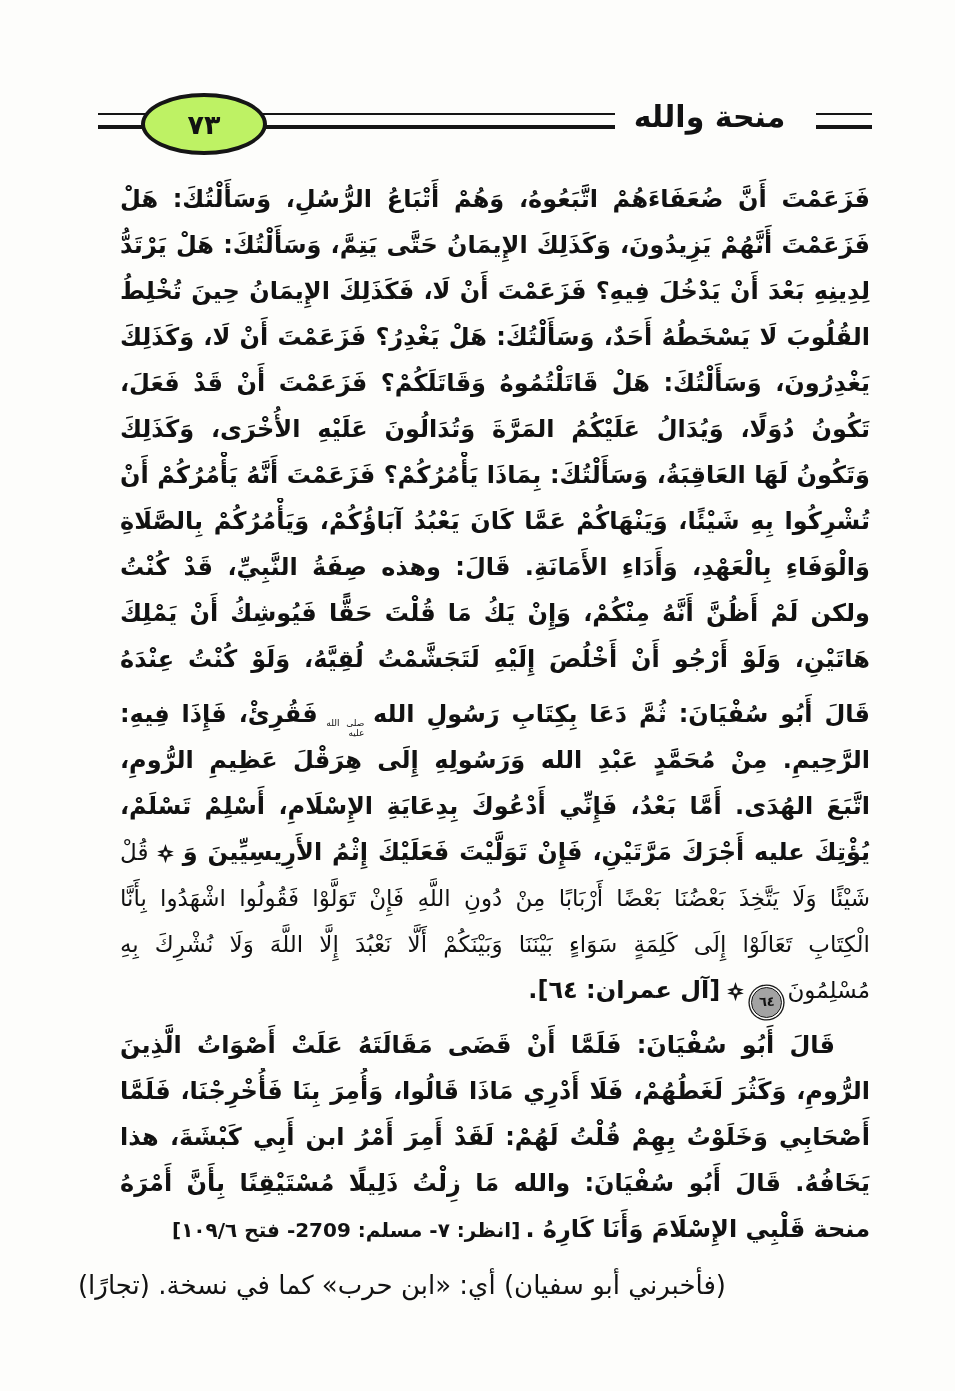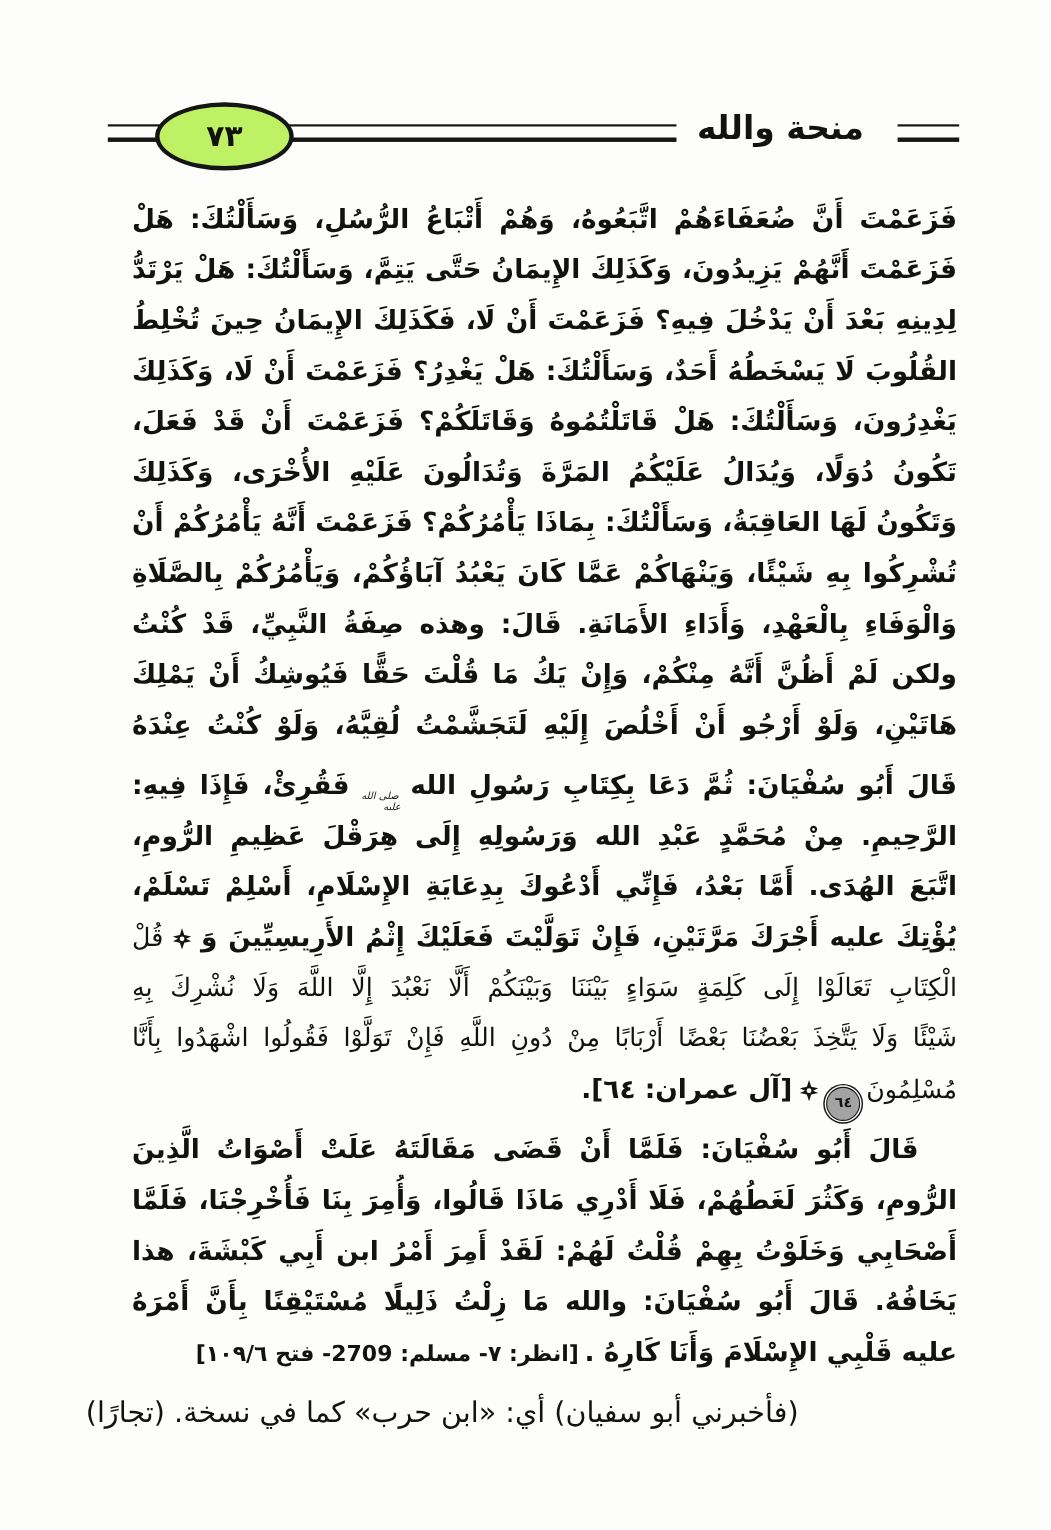--- a/index.html
+++ b/index.html
@@ -29,24 +29,23 @@
   .text-block{
     position:absolute;top:176px;left:120px;width:750px;direction:rtl;
   }
   .line{height:46px;line-height:46px;text-align:right;white-space:nowrap;}
   .line.justify{white-space:normal;text-align:justify;text-align-last:justify;text-justify:inter-word;overflow:hidden;}
   .seg-body{font-weight:700;font-size:24px;}
   .seg-quran{font-weight:400;font-size:23px;word-spacing:5px;}
   .seg-ref{font-weight:700;font-size:20px;}
   .seg-commentary{font-weight:400;font-size:26px;}
   .saw{
-    display:inline-flex;flex-direction:column;align-items:center;
+    display:inline-flex;flex-direction:column;
     width:38px;font-size:9px;font-weight:400;line-height:10px;
     vertical-align:-4px;
-    font-style:italic;
   }
   .ayah{
     display:inline-flex;align-items:center;justify-content:center;
     width:29px;height:29px;border:1.6px solid #151515;border-radius:50%;
     box-shadow:0 0 0 1.3px #fdfdfb,0 0 0 2.6px #151515;
     font-size:13px;font-weight:700;background:#a3a3a3;vertical-align:-8px;
   }
   .orn{display:inline-block;vertical-align:-4px;}
 </style>
 </head>
@@ -77,25 +76,25 @@
     <div class="line justify" style="margin-top: 9px;"><span class="seg-body">قَالَ أَبُو سُفْيَانَ: ثُمَّ دَعَا بِكِتَابِ رَسُولِ الله</span> <span class="saw">
         <span>صلى الله</span>
         <span>عليه وسلم</span>
       </span> <span class="seg-body">فَقُرِئْ، فَإِذَا فِيهِ: «بِسْمِ الله الرَّحْمَنِ</span></div>
     <div class="line justify"><span class="seg-body">الرَّحِيمِ. مِنْ مُحَمَّدٍ عَبْدِ الله وَرَسُولِهِ إِلَى هِرَقْلَ عَظِيمِ الرُّومِ، سَلَامٌ عَلَى مَنِ</span></div>
     <div class="line justify"><span class="seg-body">اتَّبَعَ الهُدَى. أَمَّا بَعْدُ، فَإِنِّي أَدْعُوكَ بِدِعَايَةِ الإِسْلَامِ، أَسْلِمْ تَسْلَمْ، وَأَسْلِمْ</span></div>
     <div class="line justify"><span class="seg-body">يُؤْتِكَ عليه أَجْرَكَ مَرَّتَيْنِ، فَإِنْ تَوَلَّيْتَ فَعَلَيْكَ إِثْمُ الأَرِيسِيِّينَ وَ</span> <span class="orn"><svg viewBox="0 0 24 24" width="21" height="21">
           <path d="M12 1 L14.3 8 L21.5 9.6 L16.2 12 L21.5 14.4 L14.3 16 L12 23 L9.7 16 L2.5 14.4 L7.8 12 L2.5 9.6 L9.7 8 Z" fill="#151515"></path>
           <circle cx="12" cy="12" r="2.5" fill="#fdfdfb"></circle>
         </svg></span> <span class="seg-quran">قُلْ يَاأَهْلَ</span></div>
+    <div class="line justify"><span class="seg-quran">شَيْئًا وَلَا يَتَّخِذَ بَعْضُنَا بَعْضًا أَرْبَابًا مِنْ دُونِ اللَّهِ فَإِنْ تَوَلَّوْا فَقُولُوا اشْهَدُوا بِأَنَّا</span></div>
     <div class="line justify"><span class="seg-quran">الْكِتَابِ تَعَالَوْا إِلَى كَلِمَةٍ سَوَاءٍ بَيْنَنَا وَبَيْنَكُمْ أَلَّا نَعْبُدَ إِلَّا اللَّهَ وَلَا نُشْرِكَ بِهِ</span></div>
-    <div class="line justify"><span class="seg-quran">شَيْئًا وَلَا يَتَّخِذَ بَعْضُنَا بَعْضًا أَرْبَابًا مِنْ دُونِ اللَّهِ فَإِنْ تَوَلَّوْا فَقُولُوا اشْهَدُوا بِأَنَّا</span></div>
     <div class="line"><span class="seg-quran">مُسْلِمُونَ</span> <span class="ayah">٦٤</span> <span class="orn"><svg viewBox="0 0 24 24" width="21" height="21">
           <path d="M12 1 L14.3 8 L21.5 9.6 L16.2 12 L21.5 14.4 L14.3 16 L12 23 L9.7 16 L2.5 14.4 L7.8 12 L2.5 9.6 L9.7 8 Z" fill="#151515"></path>
           <circle cx="12" cy="12" r="2.5" fill="#fdfdfb"></circle>
         </svg></span> <span class="seg-body">[آل عمران: ٦٤].</span></div>
     <div class="line justify" style="margin-top: 9px; padding-right: 35px;"><span class="seg-body">قَالَ أَبُو سُفْيَانَ: فَلَمَّا أَنْ قَضَى مَقَالَتَهُ عَلَتْ أَصْوَاتُ الَّذِينَ حَوْلَهُ مِنْ عُظَمَاءِ</span></div>
     <div class="line justify"><span class="seg-body">الرُّومِ، وَكَثُرَ لَغَطُهُمْ، فَلَا أَدْرِي مَاذَا قَالُوا، وَأُمِرَ بِنَا فَأُخْرِجْنَا، فَلَمَّا أَنْ خَرَجْتُ مَعَ</span></div>
     <div class="line justify"><span class="seg-body">أَصْحَابِي وَخَلَوْتُ بِهِمْ قُلْتُ لَهُمْ: لَقَدْ أَمِرَ أَمْرُ ابن أَبِي كَبْشَةَ، هذا مَلِكُ بَنِي الأَصْفَرِ</span></div>
     <div class="line justify"><span class="seg-body">يَخَافُهُ. قَالَ أَبُو سُفْيَانَ: والله مَا زِلْتُ ذَلِيلًا مُسْتَيْقِنًا بِأَنَّ أَمْرَهُ سَيَظْهَرُ، حَتَّى أَدْخَلَ</span></div>
-    <div class="line"><span class="seg-body">عليه قَلْبِي الإِسْلَامَ وَأَنَا كَارِهُ .</span> <span class="seg-ref">[انظر: ٧- مسلم: 2709- فتح ١٠٩/٦]</span></div>
+    <div class="line"><span class="seg-body">منحة قَلْبِي الإِسْلَامَ وَأَنَا كَارِهُ .</span> <span class="seg-ref">[انظر: ٧- مسلم: 2709- فتح ١٠٩/٦]</span></div>
     <div class="line" style="margin-top: 10px; padding-right: 144px;"><span class="seg-commentary">(فأخبرني أبو سفيان) أي: «ابن حرب» كما في نسخة. (تجارًا)</span></div>
   </div>
 
 </body></html>

